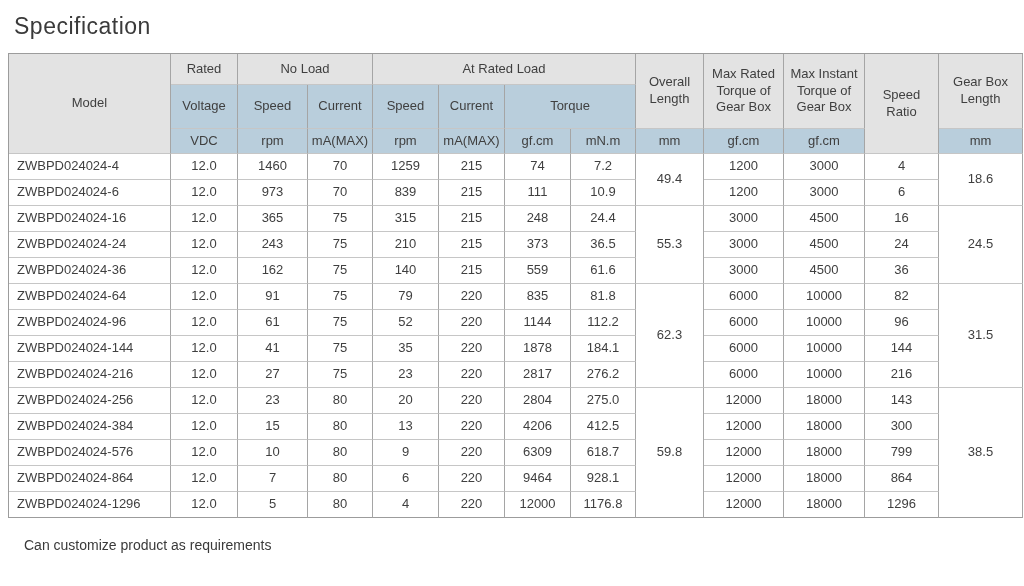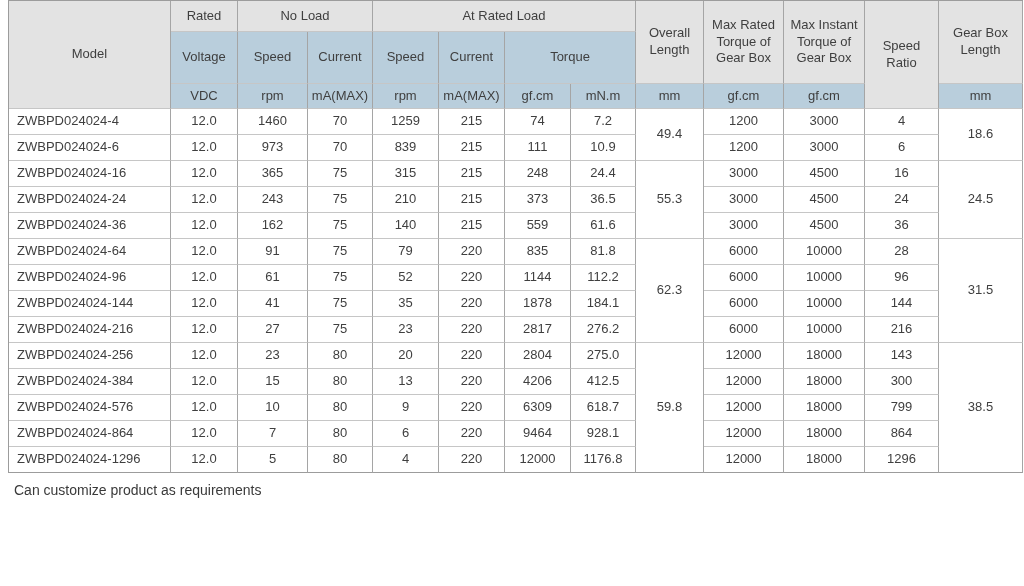--- a/index.html
+++ b/index.html
@@ -39,43 +39,44 @@
     text-align: center;
     vertical-align: middle;
     font-weight: normal;
     padding: 0 3px;
     overflow: hidden;
     line-height: 1.3;
     box-sizing: border-box;
   }
   thead th { border-bottom: 2px solid #ffffff; }
   thead tr.h1 th { height: 31px; }
-  thead tr.h2 th { height: 52px; }
+  thead tr.h2 th { height: 44px; }
   thead tr.h3 th { height: 25px; }
   .g { background: #e3e3e3; }
   .b { background: #b9cedc; }
   tbody td { height: 26px; background: #ffffff; }
   tbody td.model-cell {
     text-align: left;
     padding-left: 8px;
   }
   tbody tr:last-child td,
   tbody td.closes-table { border-bottom-color: #9c9c9c; }
   p.footer-note {
     font-size: 14px;
     color: #3a3a3a;
-    margin: 0;
+    margin: 10px;
     padding: 9px 0 0 6px;
   }
 </style>
 </head>
 <body>
 
 <div class="page">
 
+  <h1 class="title">Specification</h1>
 
   <table class="spec">
     <colgroup>
       <col style="width:162px">
         <col style="width:67px">
         <col style="width:70px">
       <col style="width:65px">
         <col style="width:66px">
         <col style="width:66px">
       <col style="width:66px">
@@ -195,21 +196,21 @@
           <td>12.0</td>
           <td>91</td>
           <td>75</td>
           <td>79</td>
           <td>220</td>
           <td>835</td>
           <td>81.8</td>
           <td rowspan="4">62.3</td>
           <td>6000</td>
           <td>10000</td>
-          <td>28</td>
+          <td>82</td>
           <td rowspan="4">31.5</td>
         </tr>
         <tr>
           <td class="model-cell">ZWBPD024024-96</td>
           <td>12.0</td>
           <td>61</td>
           <td>75</td>
           <td>52</td>
           <td>220</td>
           <td>1144</td>

